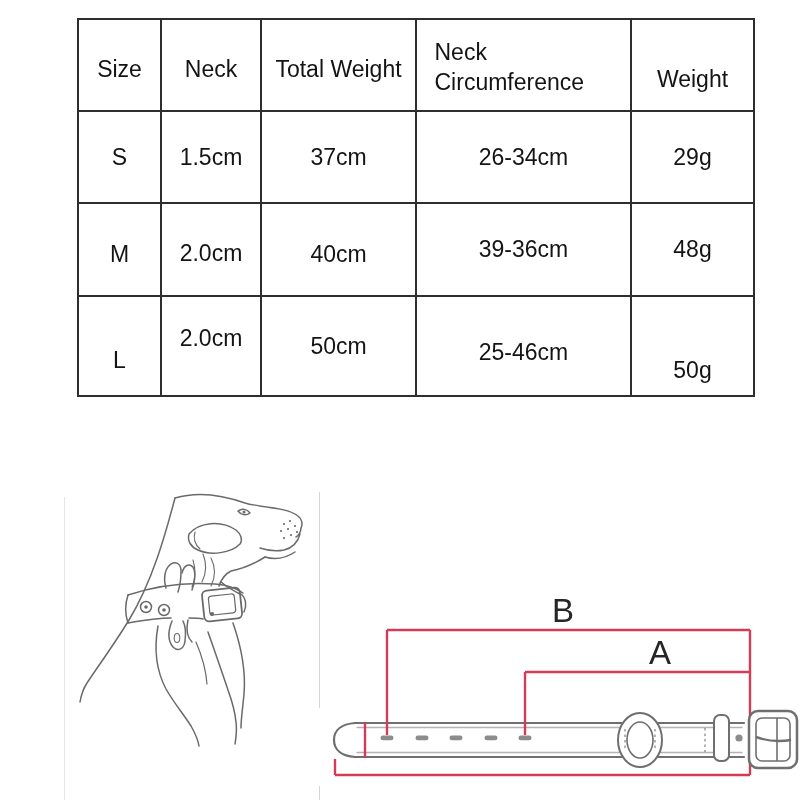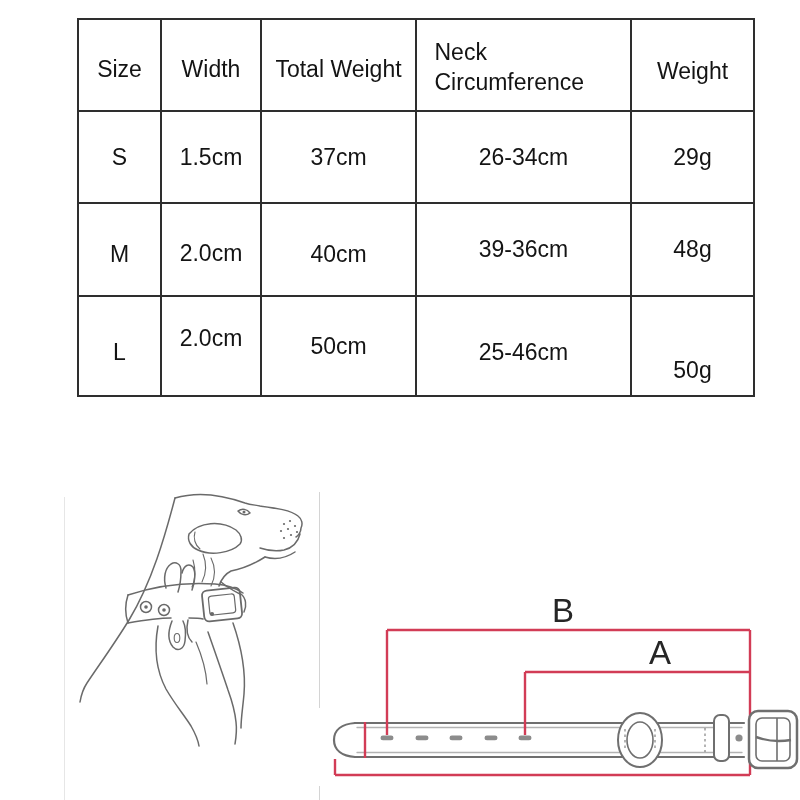--- a/index.html
+++ b/index.html
@@ -18,21 +18,21 @@
     font-size:23px;font-weight:400;color:#141414;
     padding:0;background:#ffffff;
   }
   tr.rh-head{height:92px}
   tr.rh-xs{height:95px}
   tr.rh-s{height:92px}
   tr.rh-m{height:93px}
   tr.rh-l{height:100px}
   .cellwrap{display:inline-block;position:relative;}
   .neck-head{display:inline-block;width:178px;text-align:left;line-height:1.32;position:relative;top:2px;}
-  .d2{top:6px}.d4{top:4px}.d5{top:5px}.d6{top:6px}.d10{top:24px}
+  .d2{top:14px}.d4{top:4px}.d5{top:5px}.d6{top:6px}.d10{top:24px}
   .u5{top:-5px}.u8{top:-8px}.u9{top:-9px}
   
   .dog-svg{position:absolute;left:55px;top:490px;width:270px;height:310px;}
   .collar-svg{position:absolute;left:325px;top:560px;width:475px;height:235px;}
   .collar-svg text{font-family:"Liberation Sans",sans-serif;font-size:33px;fill:#262626;}
   .seam{position:absolute;width:1px;background:#c9c9c9;opacity:.8;}
   .seam-top{left:319px;top:492px;height:216px;}
   .seam-bot{left:319px;top:786px;height:14px;}
   .seam-left{left:64px;top:497px;height:303px;background:#dcdcdc;opacity:.7;}
 </style>
@@ -45,21 +45,21 @@
     <colgroup>
       <col style="width:83px">
         <col style="width:100px">
         <col style="width:155px">
       <col style="width:215px">
         <col style="width:123px">
     </colgroup>
     <thead>
       <tr class="rh-head">
         <th><span class="cellwrap d4">Size</span></th>
-        <th><span class="cellwrap d4">Width</span></th>
+        <th><span class="cellwrap d4">Neck</span></th>
         <th><span class="cellwrap d4">Total Weight</span></th>
         <th><span class="neck-head">Neck Circumference</span></th>
         <th><span class="cellwrap d2">Weight</span></th>
       </tr>
     </thead>
     <tbody>
       <tr class="rh-s">
         <td><span class="cellwrap">S</span></td>
         <td><span class="cellwrap">1.5cm</span></td>
         <td><span class="cellwrap">37cm</span></td>

